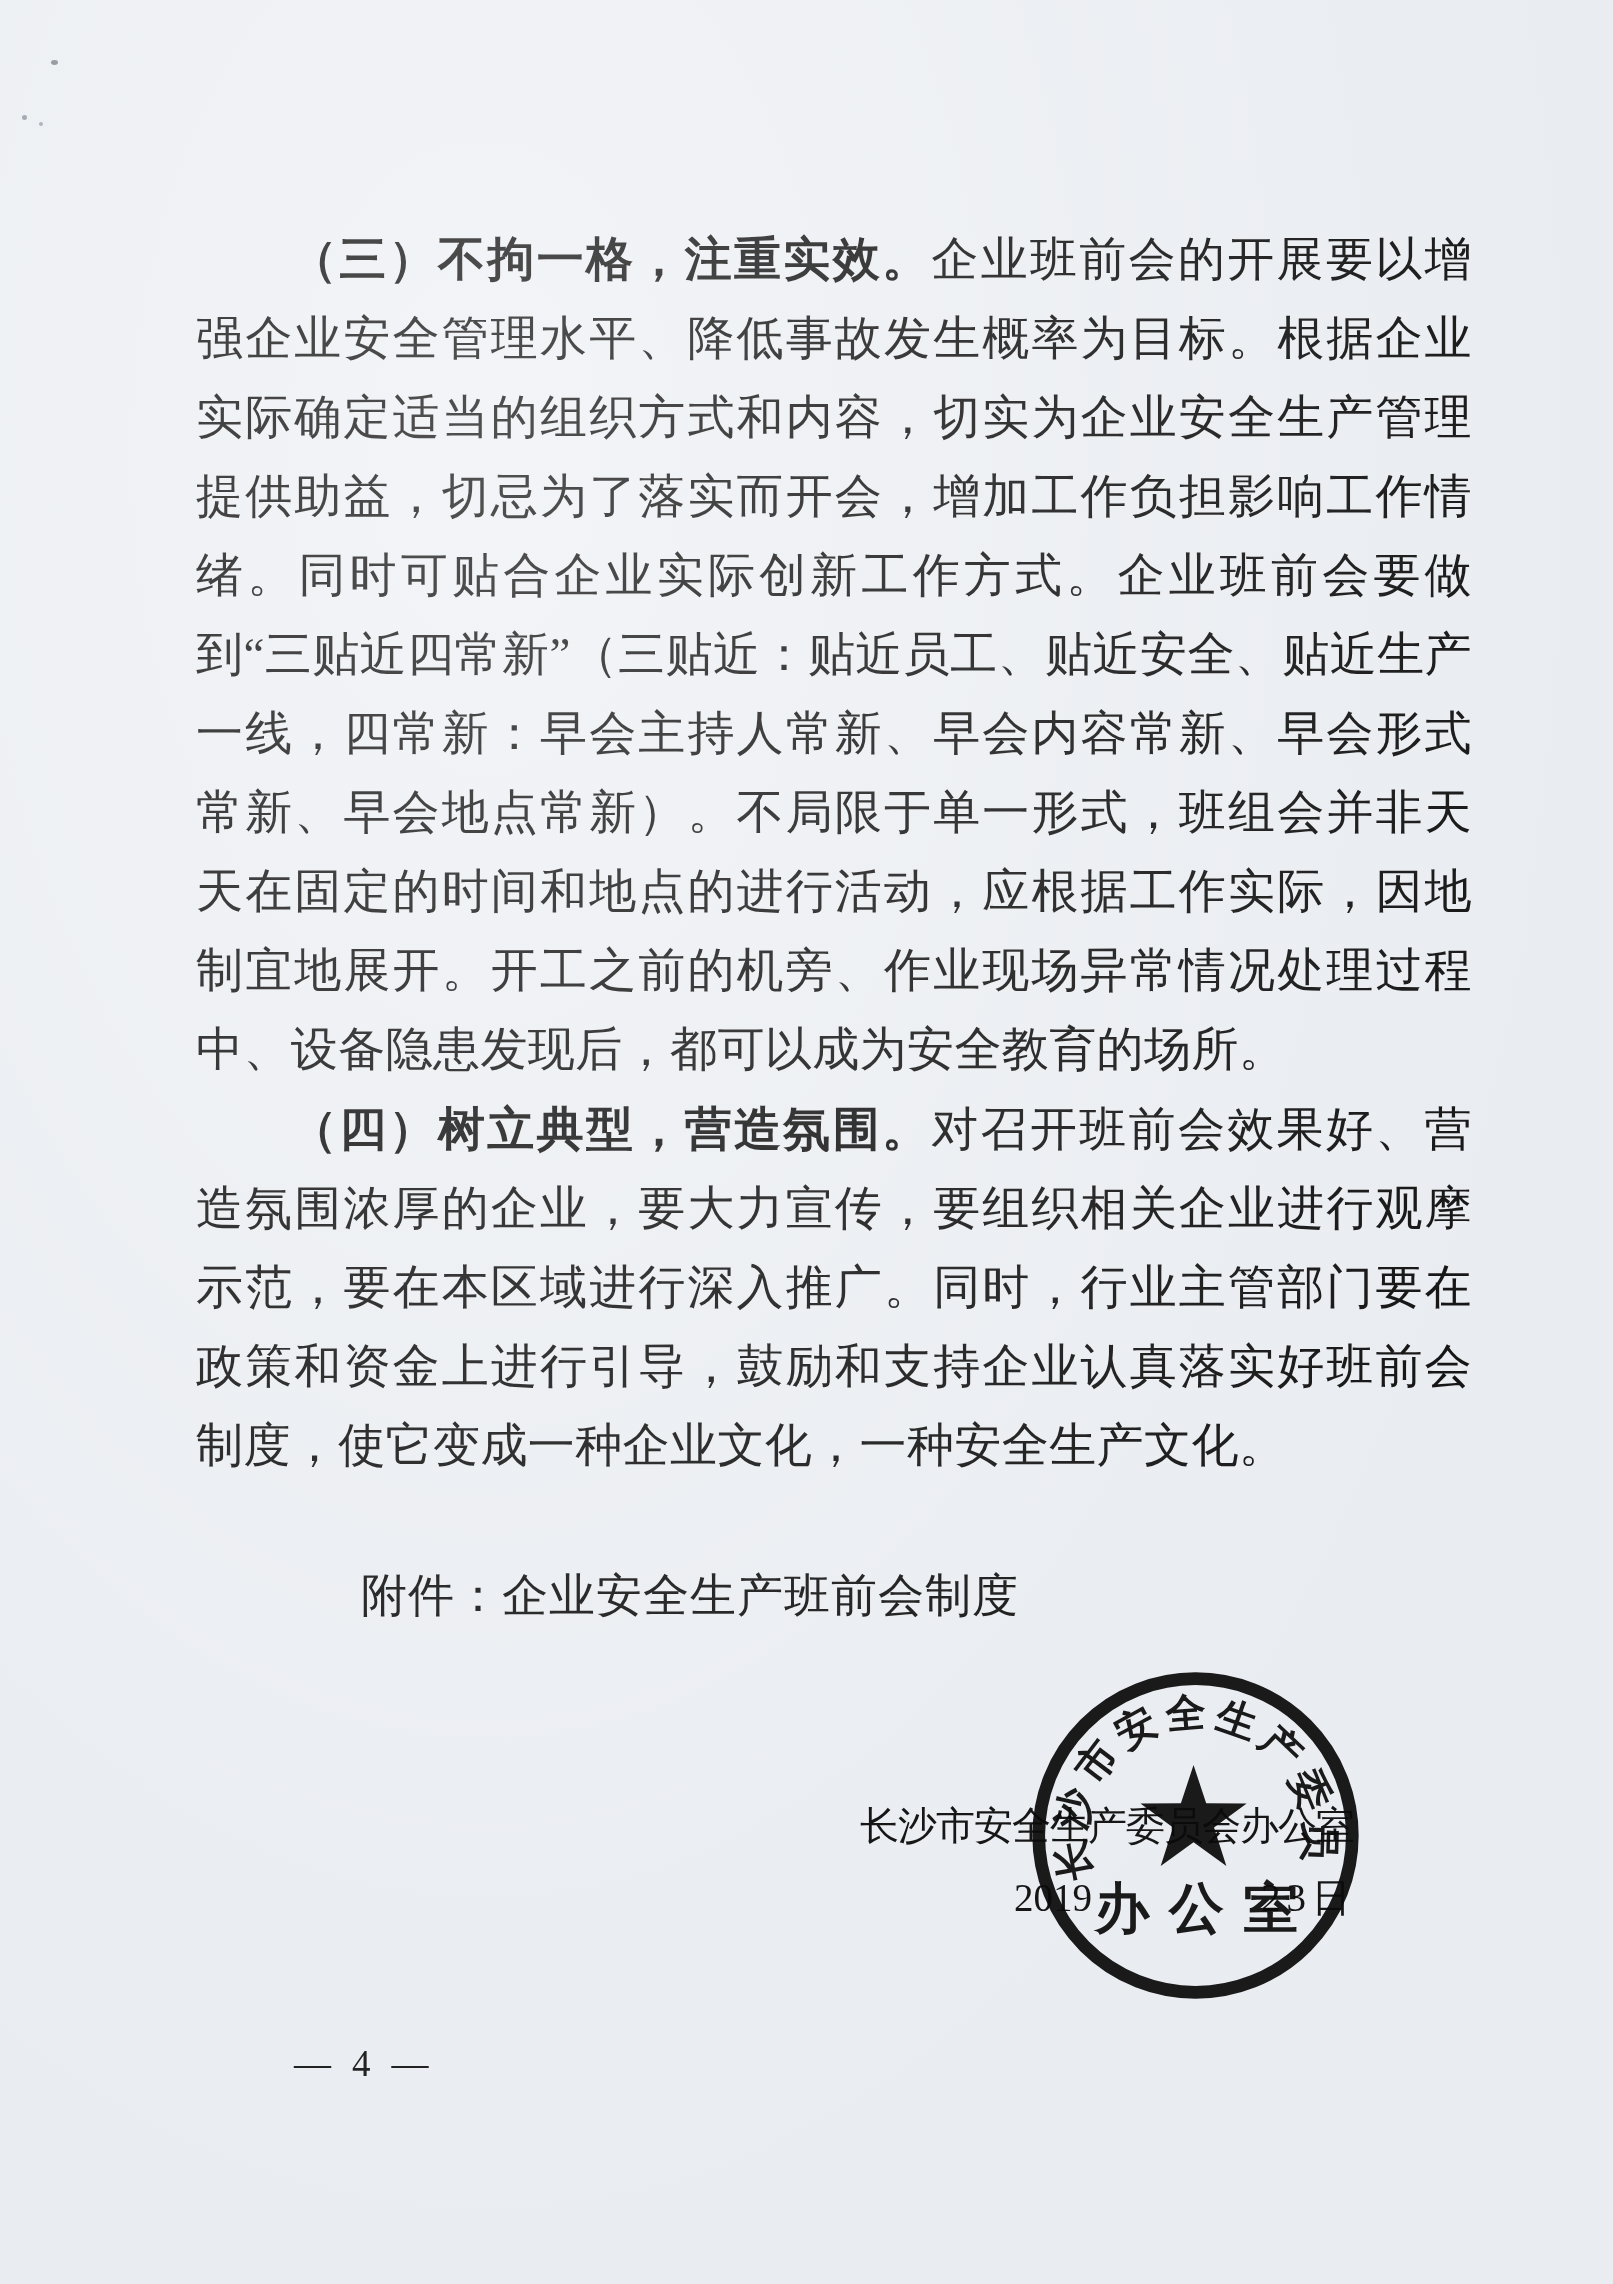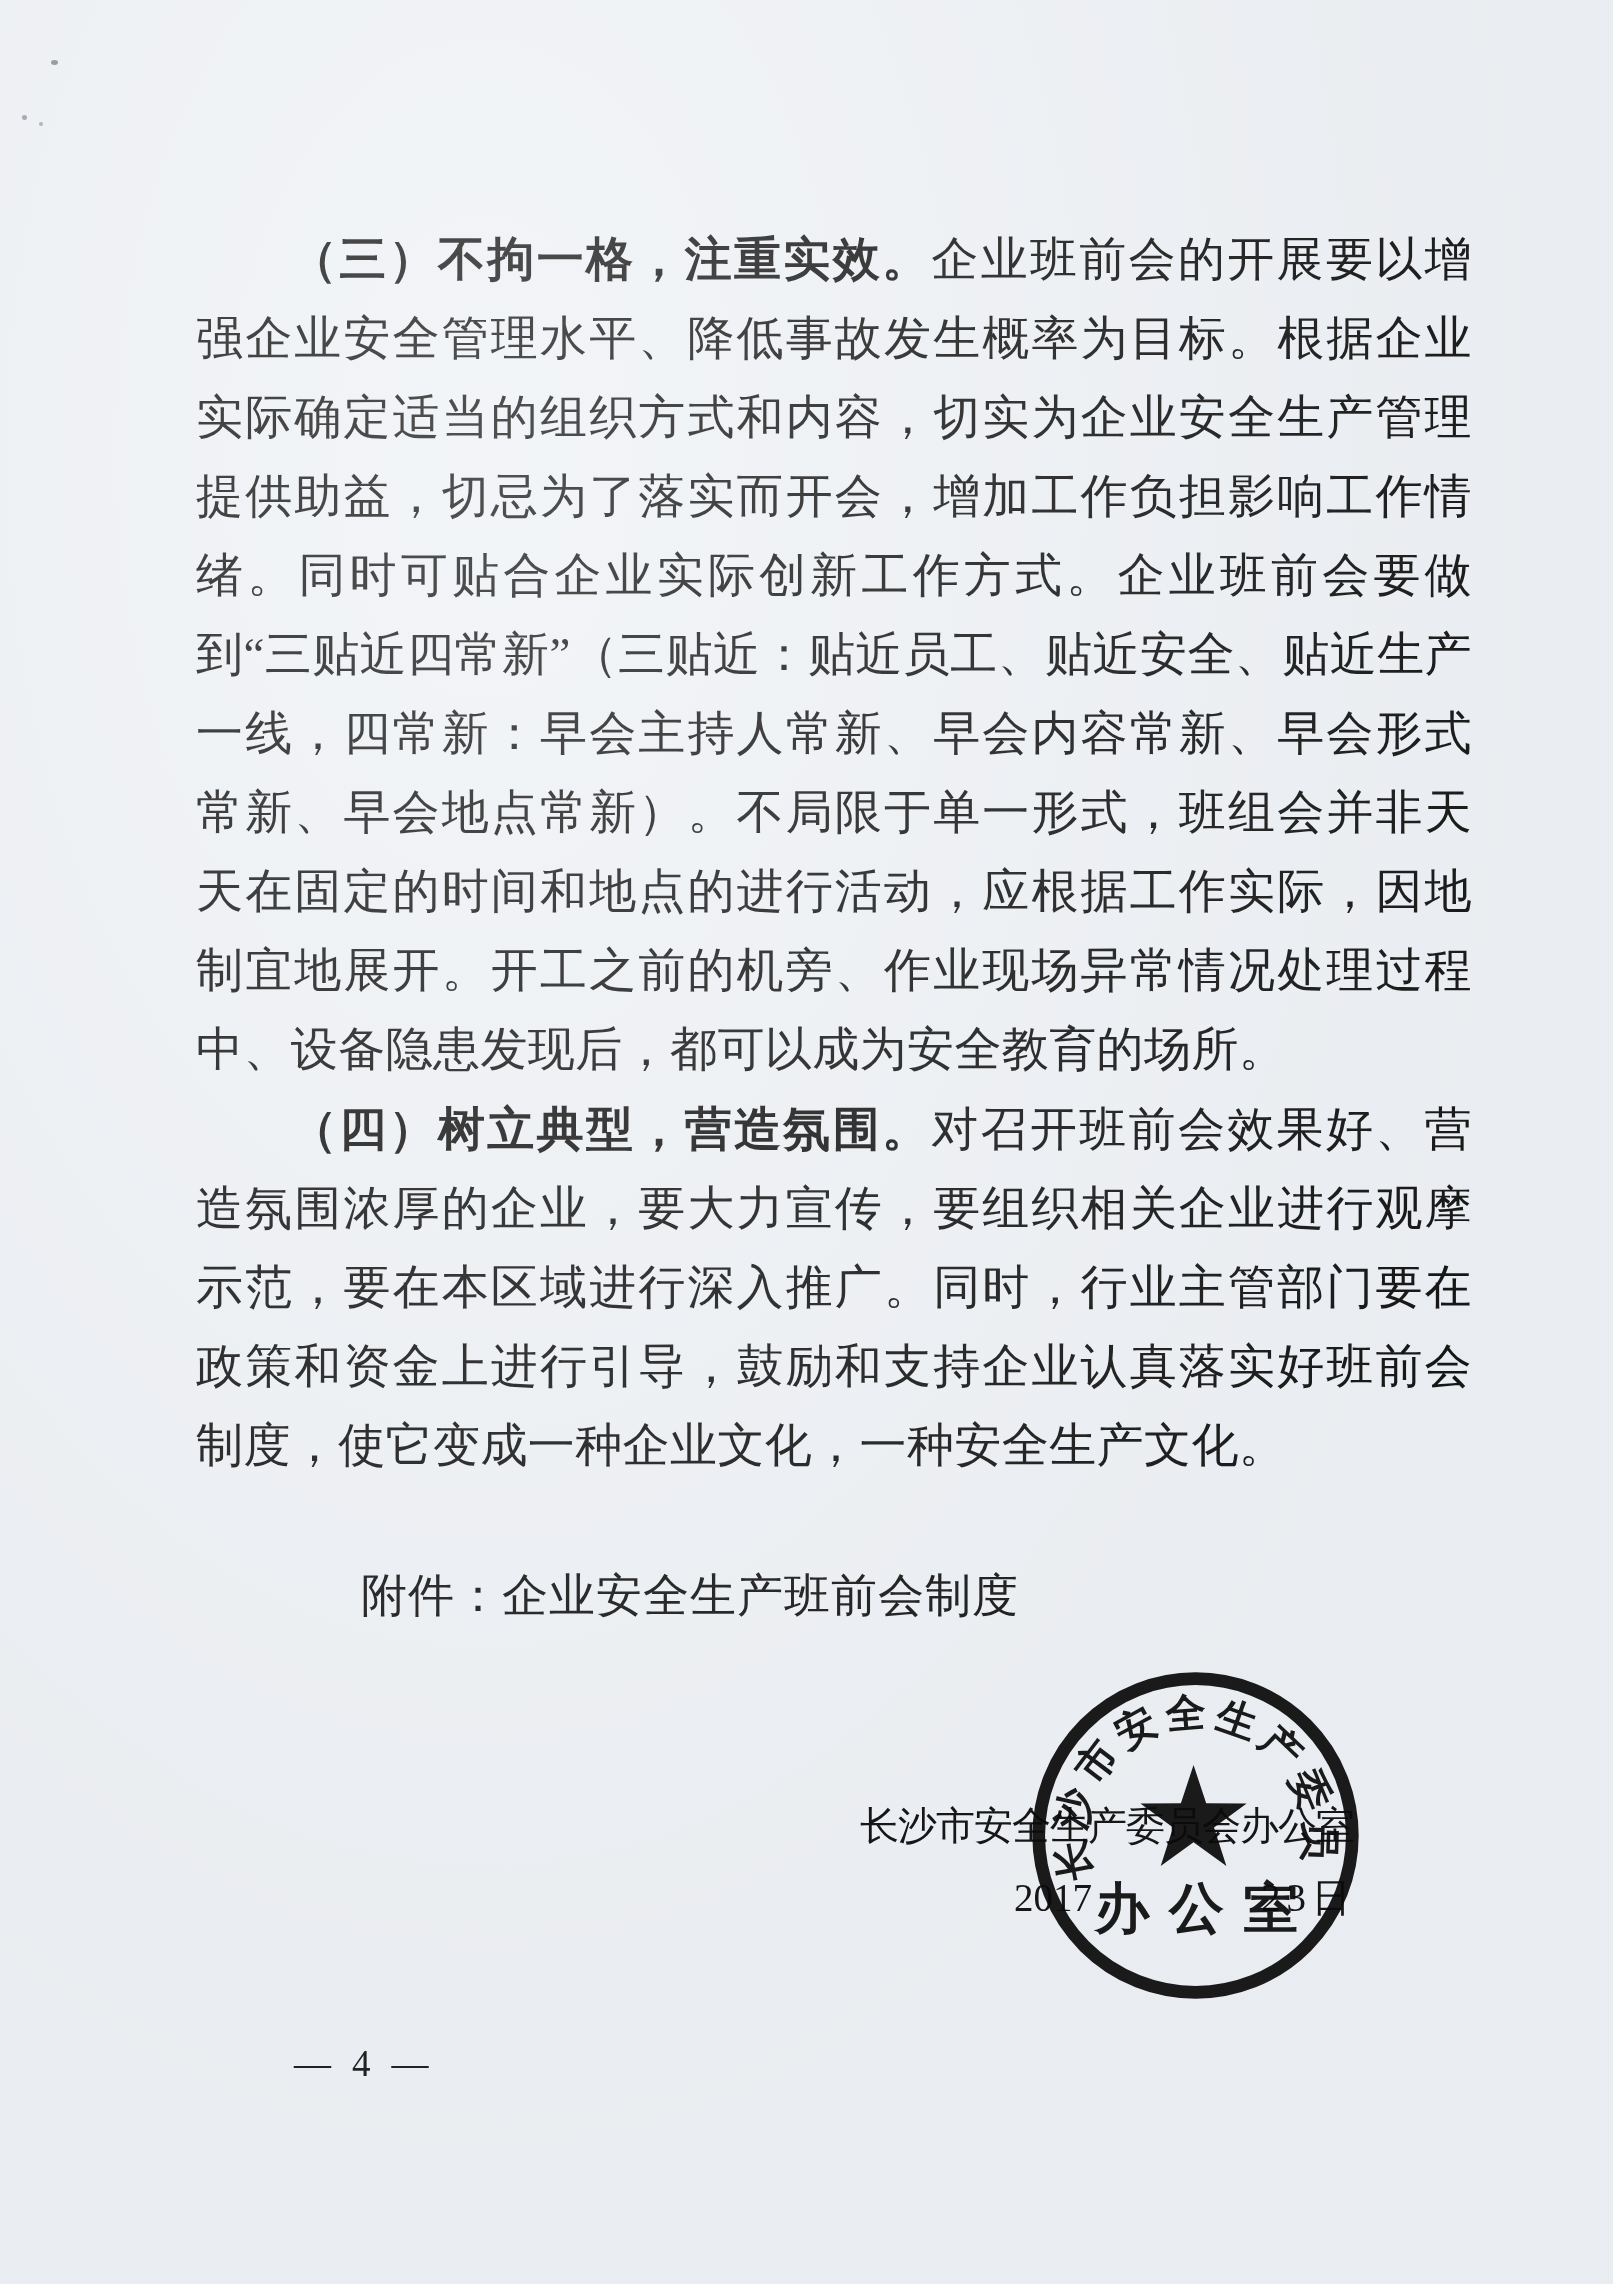--- a/index.html
+++ b/index.html
@@ -66,21 +66,21 @@
 
   <div class="body-text">
     <p><span class="lead">（三）不拘一格，注重实效。</span><span>企业班前会的开展要以增强企业安全管理水平、降低事故发生概率为目标。根据企业实际确定适当的组织方式和内容，切实为企业安全生产管理提供助益，切忌为了落实而开会，增加工作负担影响工作情绪。同时可贴合企业实际创新工作方式。企业班前会要做到“三贴近四常新”（三贴近：贴近员工、贴近安全、贴近生产一线，四常新：早会主持人常新、早会内容常新、早会形式常新、早会地点常新）。不局限于单一形式，班组会并非天天在固定的时间和地点的进行活动，应根据工作实际，因地制宜地展开。开工之前的机旁、作业现场异常情况处理过程中、设备隐患发现后，都可以成为安全教育的场所。</span></p>
     <p><span class="lead">（四）树立典型，营造氛围。</span><span>对召开班前会效果好、营造氛围浓厚的企业，要大力宣传，要组织相关企业进行观摩示范，要在本区域进行深入推广。同时，行业主管部门要在政策和资金上进行引导，鼓励和支持企业认真落实好班前会制度，使它变成一种企业文化，一种安全生产文化。</span></p>
   </div>
 
   <div class="attachment">附件：企业安全生产班前会制度</div>
 
   <div class="signature">长沙市安全生产委员会办公室</div>
 
-  <div class="dateline"><span>2017</span><span class="gap"></span><span class="right">23日</span></div>
+  <div class="dateline"><span>2019</span><span class="gap"></span><span class="right">23日</span></div>
 
   <svg class="seal" viewBox="0 0 350 350">
     <circle cx="175" cy="175" r="160" fill="none" stroke="#0b0b0b" stroke-width="13"></circle>
     <polygon fill="#0b0b0b" points="173,103 185.9,142.2 227.2,142.4 193.9,166.8 206.5,206.1 173,182 139.5,206.1 152.1,166.8 118.8,142.4 160.1,142.2"></polygon>
     <defs>
       <path id="sealArc" d="M 72,223 A 113,113 0 1 1 278,223" fill="none"></path>
     </defs>
     <text font-family="Liberation Sans, sans-serif" font-weight="700" font-size="41" fill="#0b0b0b">
       <textPath href="#sealArc" startOffset="6" textLength="468">长沙市安全生产委员会</textPath>
     </text>

